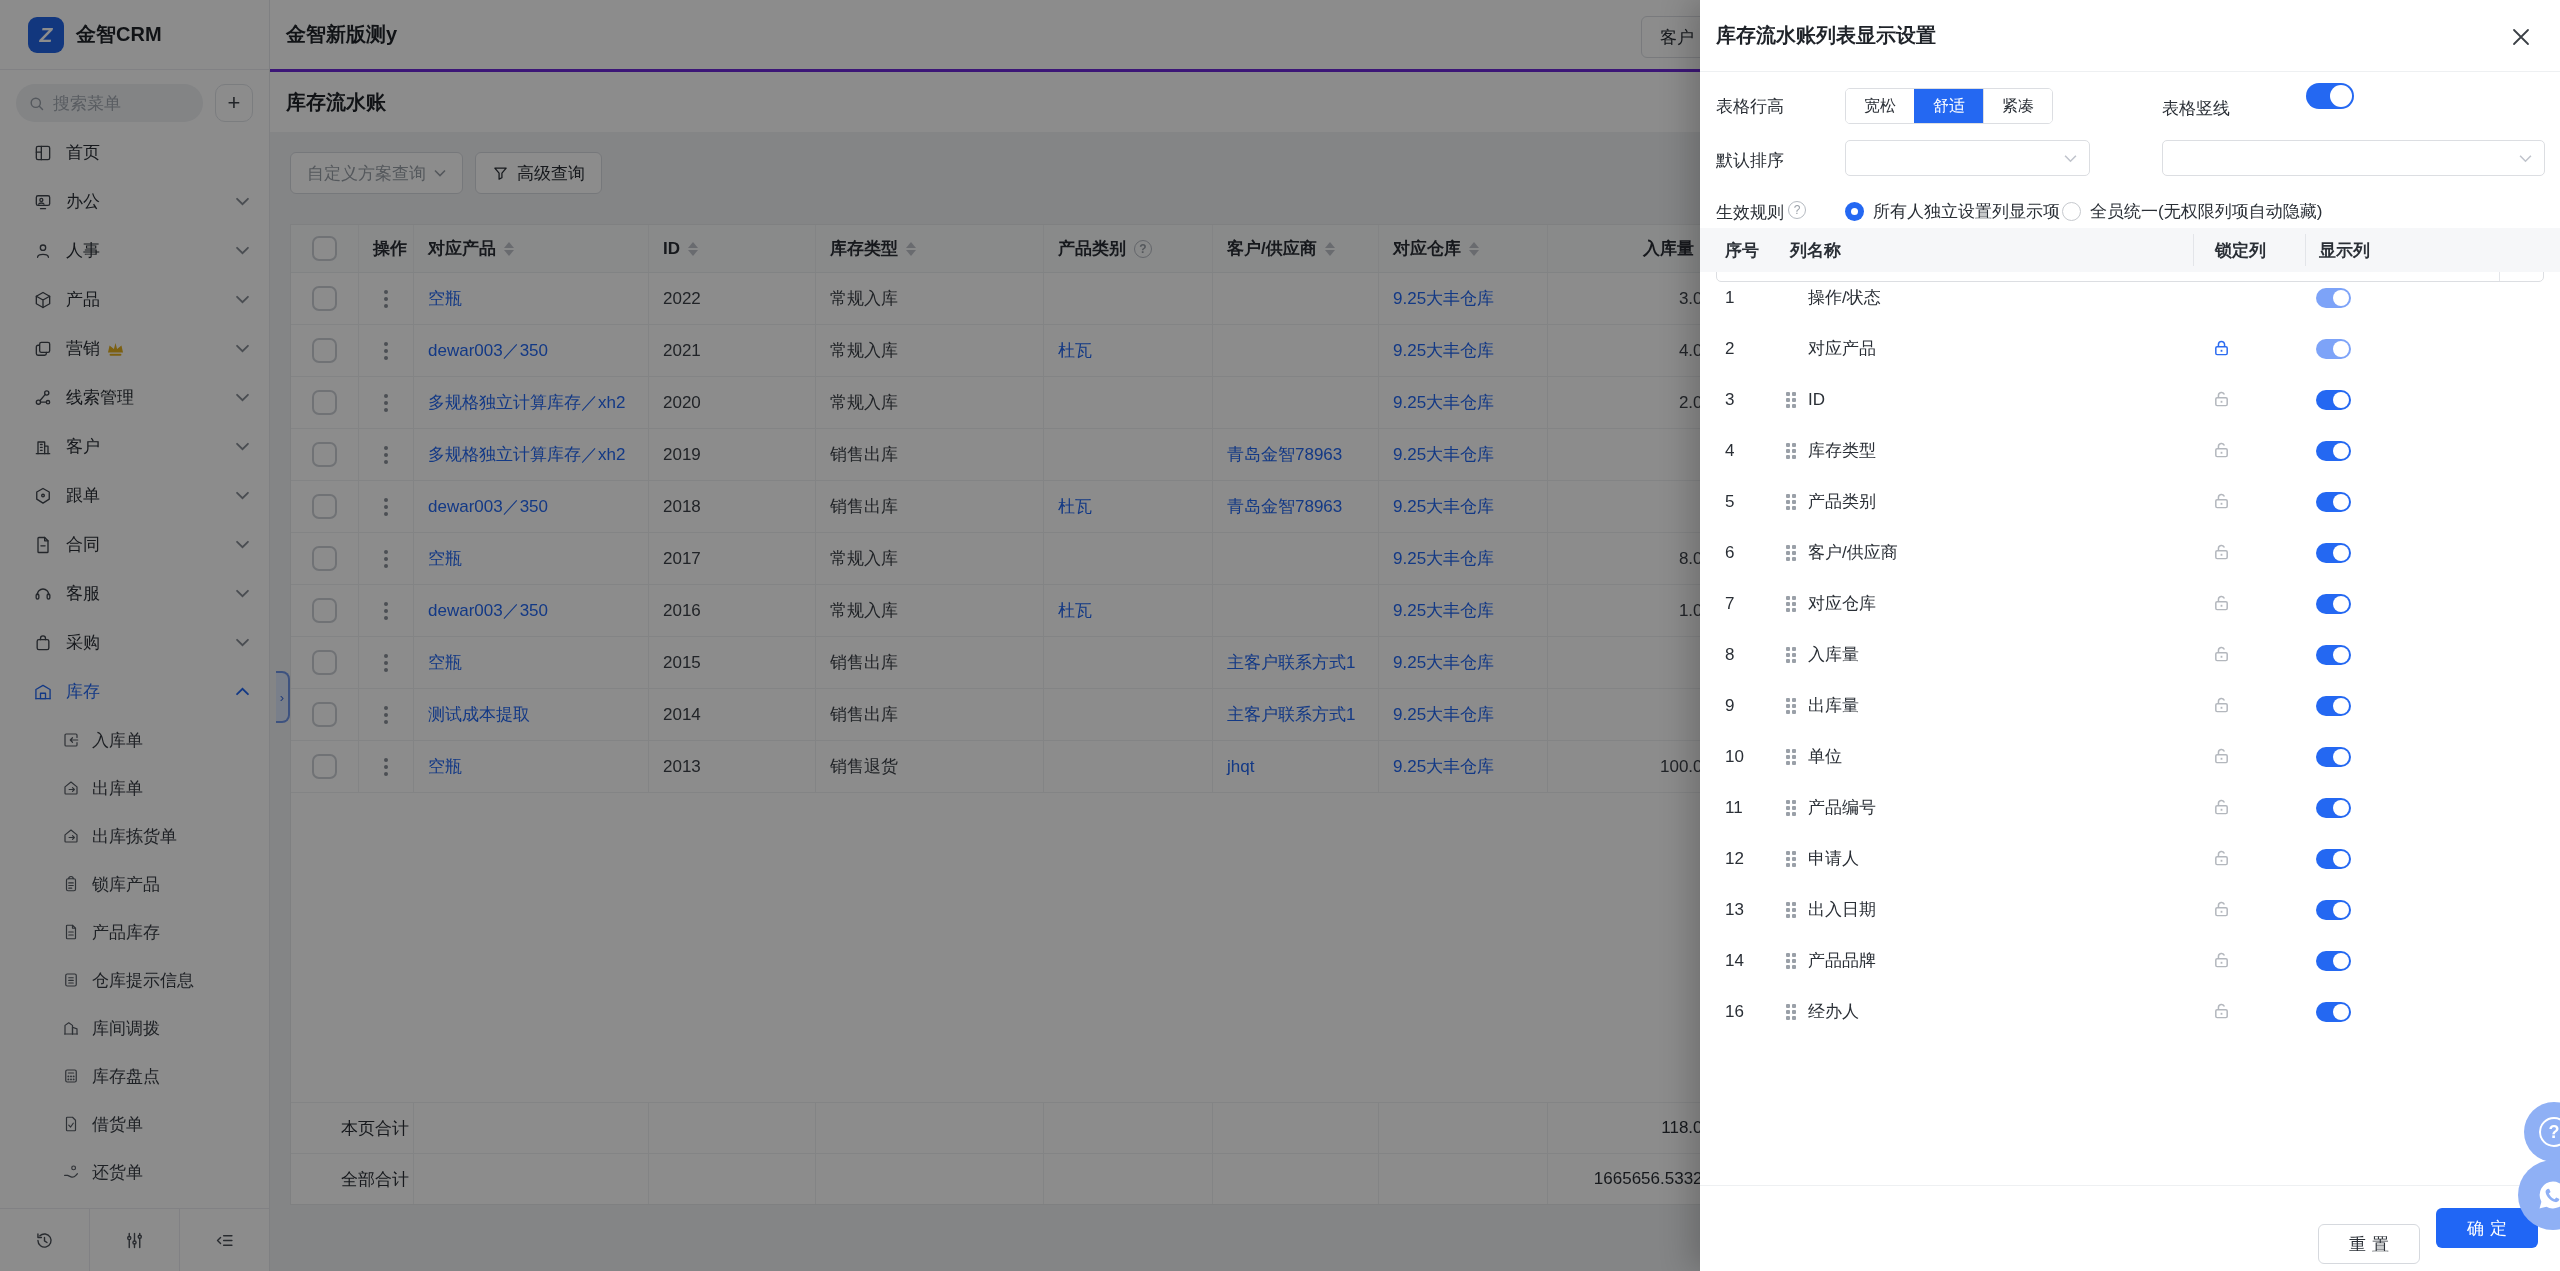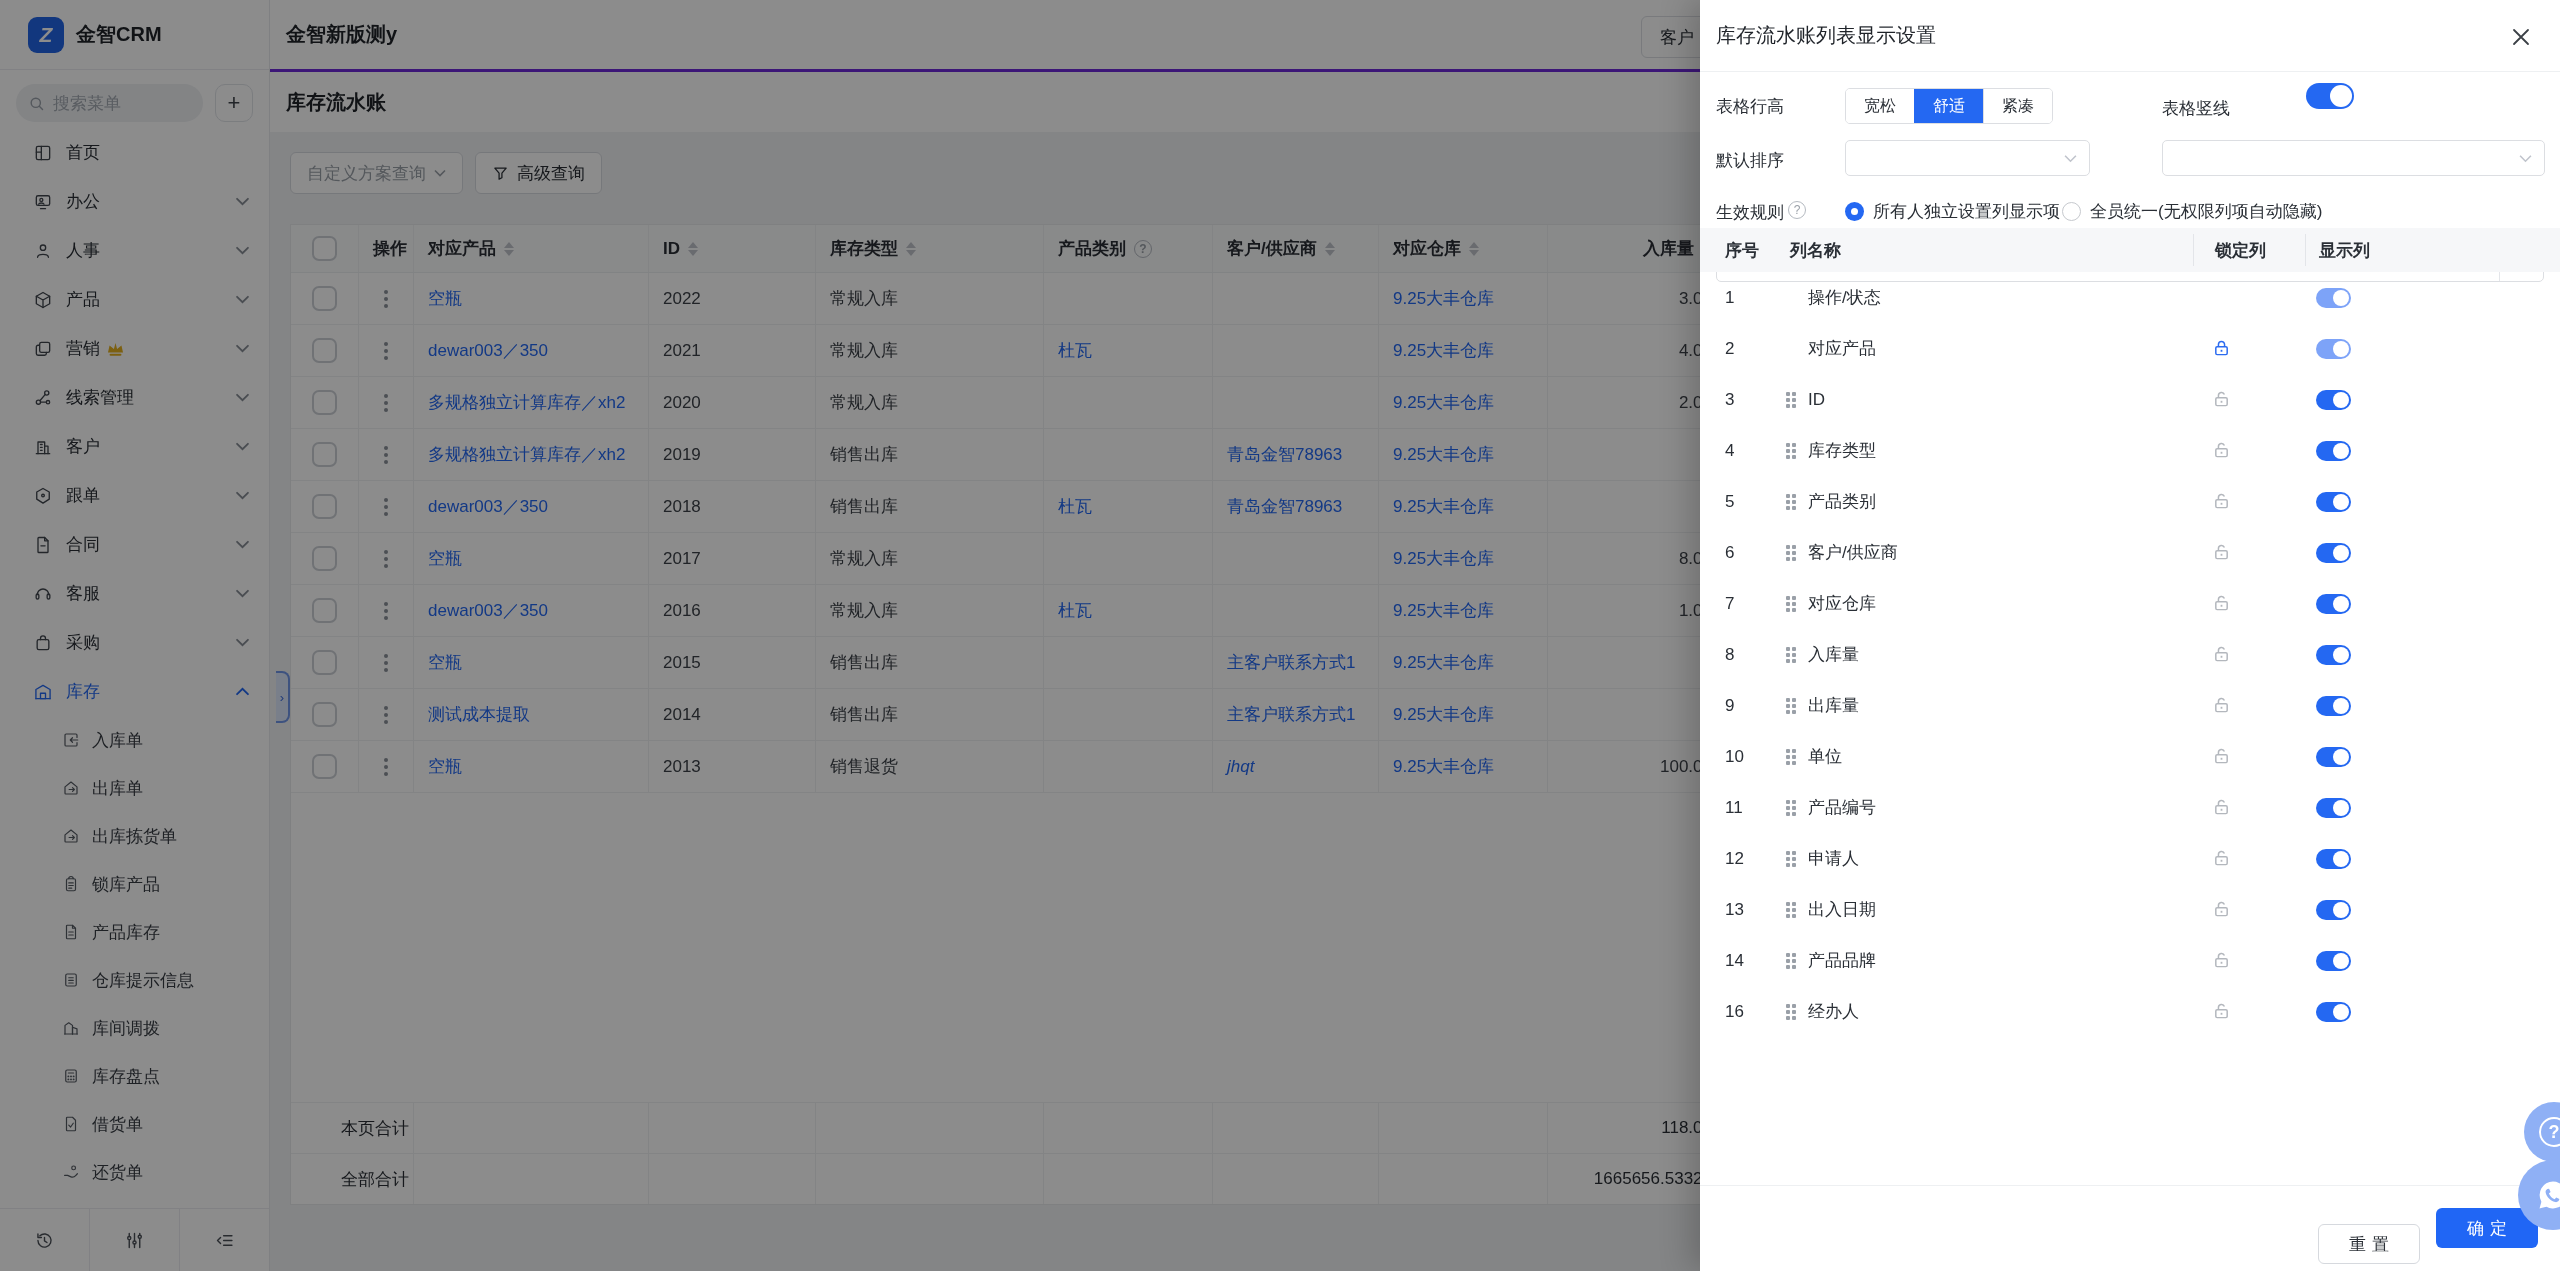--- a/index.html
+++ b/index.html
@@ -66,21 +66,21 @@
   .sort-ic .dn { border-top:6px solid #bfc3ca; }
   .help-ic { width:18px; height:18px; border:1.5px solid #b5bac1; border-radius:50%; color:#9aa0a8; font-size:12px; display:flex; align-items:center; justify-content:center; margin-left:8px; flex:none; }
   .drawer-handle { position:absolute; left:6px; top:539px; width:14px; height:52px; background:#dde7fb; border:2px solid #6f95e8; border-left:none; border-radius:0 8px 8px 0; display:flex; align-items:center; justify-content:center; color:#3c6ddd; font-size:13px; }
 
   
   .dim { position:absolute; inset:0; background:rgba(0,0,0,0.45); z-index:5; }
 
   
   .modal { position:absolute; left:1700px; top:0; width:860px; height:1271px; background:#fff; z-index:20; box-shadow:-10px 0 30px rgba(0,0,0,0.2); }
   .m-title-row { height:72px; display:flex; align-items:center; padding:0 16px; border-bottom:1px solid #eef0f2; }
-  .m-title { font-size:20px; font-weight:400; color:#1f2329; }
+  .m-title { font-size:20px; font-weight:700; color:#1f2329; }
   .m-close { position:absolute; right:26px; top:24px; width:26px; height:26px; display:flex; align-items:center; justify-content:center; color:#3b4046; cursor:pointer; }
   .m-form { position:relative; height:224px; }
   .m-label { position:absolute; left:16px; font-size:17px; color:#2a2f36; }
   .seg { position:absolute; left:145px; top:16px; height:36px; display:flex; border:1px solid #dcdee2; border-radius:5px; overflow:hidden; background:#fff; }
   .seg-btn { padding:0 18px; display:flex; align-items:center; font-size:16px; color:#2a2f36; background:#fff; cursor:pointer; }
   .seg-btn + .seg-btn { border-left:1px solid #dcdee2; }
   .seg-btn.sel { background:#2468f2; color:#fff; border-color:#2468f2; }
   .switch { position:relative; border-radius:999px; background:#2468f2; cursor:pointer; }
   .switch.dis { background:#7da3f8; }
   .switch .knob { position:absolute; top:2px; right:2px; background:#fff; border-radius:50%; }
@@ -827,21 +827,21 @@
             <div class="t-cell" style="width: 235px;">
               <a class="cell-link" href="#">空瓶</a>
             </div>
             <div class="t-cell" style="width: 167px;">
               <span>2013</span>
             </div>
             <div class="t-cell" style="width: 228px;">
               <span>销售退货</span>
             </div>
             <div class="t-cell" style="width: 169px;"></div>
-            <div class="t-cell" style="width: 166px; font-style: italic;">
+            <div class="t-cell" style="width: 166px;">
               <a class="cell-link" href="#">jhqt</a>
             </div>
             <div class="t-cell" style="width: 169px;">
               <a class="cell-link" href="#">9.25大丰仓库</a>
             </div>
             <div class="t-cell right last" style="width: 188px;">
               <span>100.00</span>
             </div>
           </div>
           <div class="t-spacer"></div>

